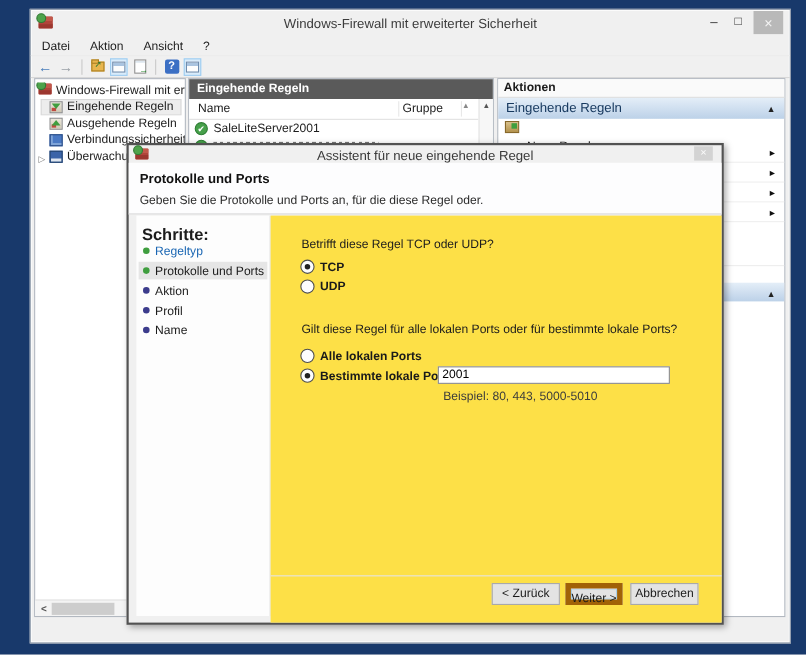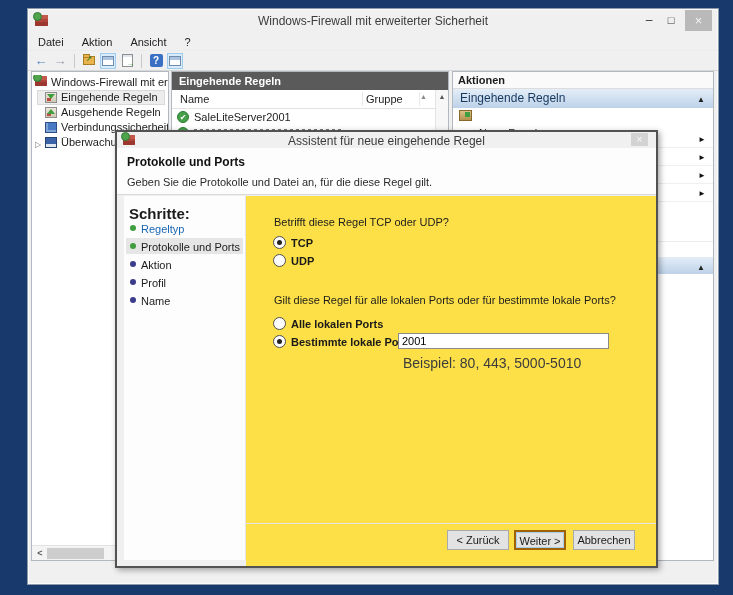--- a/index.html
+++ b/index.html
@@ -145,26 +145,26 @@
   .dlg-content { position:absolute; left:129px; right:0; top:64px; bottom:0; background:#fde047; }
   .q { position:absolute; left:28px; font-size:11px; color:#1c1c1c; }
   .radio { position:absolute; left:27px; width:13px; height:13px; border-radius:50%;
     background:#fdfdfd; border:1px solid #4e4e4e; }
   .radio.on::after { content:""; position:absolute; left:3px; top:3px; width:5px; height:5px;
     border-radius:50%; background:#222; }
   .r-lbl { position:absolute; left:45px; font-size:11px; font-weight:bold; color:#1a1a1a; }
   .port-input { position:absolute; left:152px; top:137px; width:211px; height:16px;
     border:1px solid #8a8a8a; background:#fff; font-family:"Liberation Sans",sans-serif;
     font-size:11px; padding:0 3px; }
-  .example { position:absolute; left:157px; top:159px; font-size:14px; color:#3c3c3c; }
+  .example { position:absolute; left:157px; top:159px; font-size:11px; color:#3c3c3c; }
   .btn-divider { position:absolute; left:0; right:0; top:327px; height:1px; background:#e4e4e4; }
   .dlg-btn { position:absolute; top:334px; height:20px; background:#e3e3e3; border:1px solid #a9a9a9;
     font-size:11px; text-align:center; line-height:18px; color:#1a1a1a; }
   .btn-back { left:201px; width:62px; }
-  .btn-next { left:268px; width:52px; border:2px solid #a16207; box-shadow:inset 0 0 0 1px #a8cfe8; }
+  .btn-next { left:268px; width:52px; border:5px solid #a16207; box-shadow:inset 0 0 0 1px #a8cfe8; }
   .btn-cancel { left:327px; width:62px; }
 </style>
 </head>
 <body>
 
 <div id="window">
 
   <div class="titlebar">
     <span class="fw-icon" style="left:7px; top:6px;"></span>
     <span class="title">Windows-Firewall mit erweiterter Sicherheit</span>
@@ -284,21 +284,21 @@
 
 <div id="wizard">
   <div class="dlg-titlebar">
     <span class="fw-icon" style="left:6px; top:3px; width:12px; height:10px;"></span>
     <span class="dlg-title">Assistent für neue eingehende Regel</span>
     <span class="dlg-close">×</span>
   </div>
 
   <div class="dlg-banner">
     <span class="dlg-heading">Protokolle und Ports</span>
-    <span class="dlg-sub">Geben Sie die Protokolle und Datei an, für die diese Regel gilt.</span>
+    <span class="dlg-sub">Geben Sie die Protokolle und Ports an, für die diese Regel oder.</span>
   </div>
 
   <div class="dlg-steps">
     <span class="steps-label">Schritte:</span>
     <div class="step step-link" style="top:24px;">
       <span class="bullet bullet-done"></span>
       <span class="s-lbl">Regeltyp</span>
     </div>
     <div class="step" style="top:42px;">
       <span class="step-current-bg"></span>

